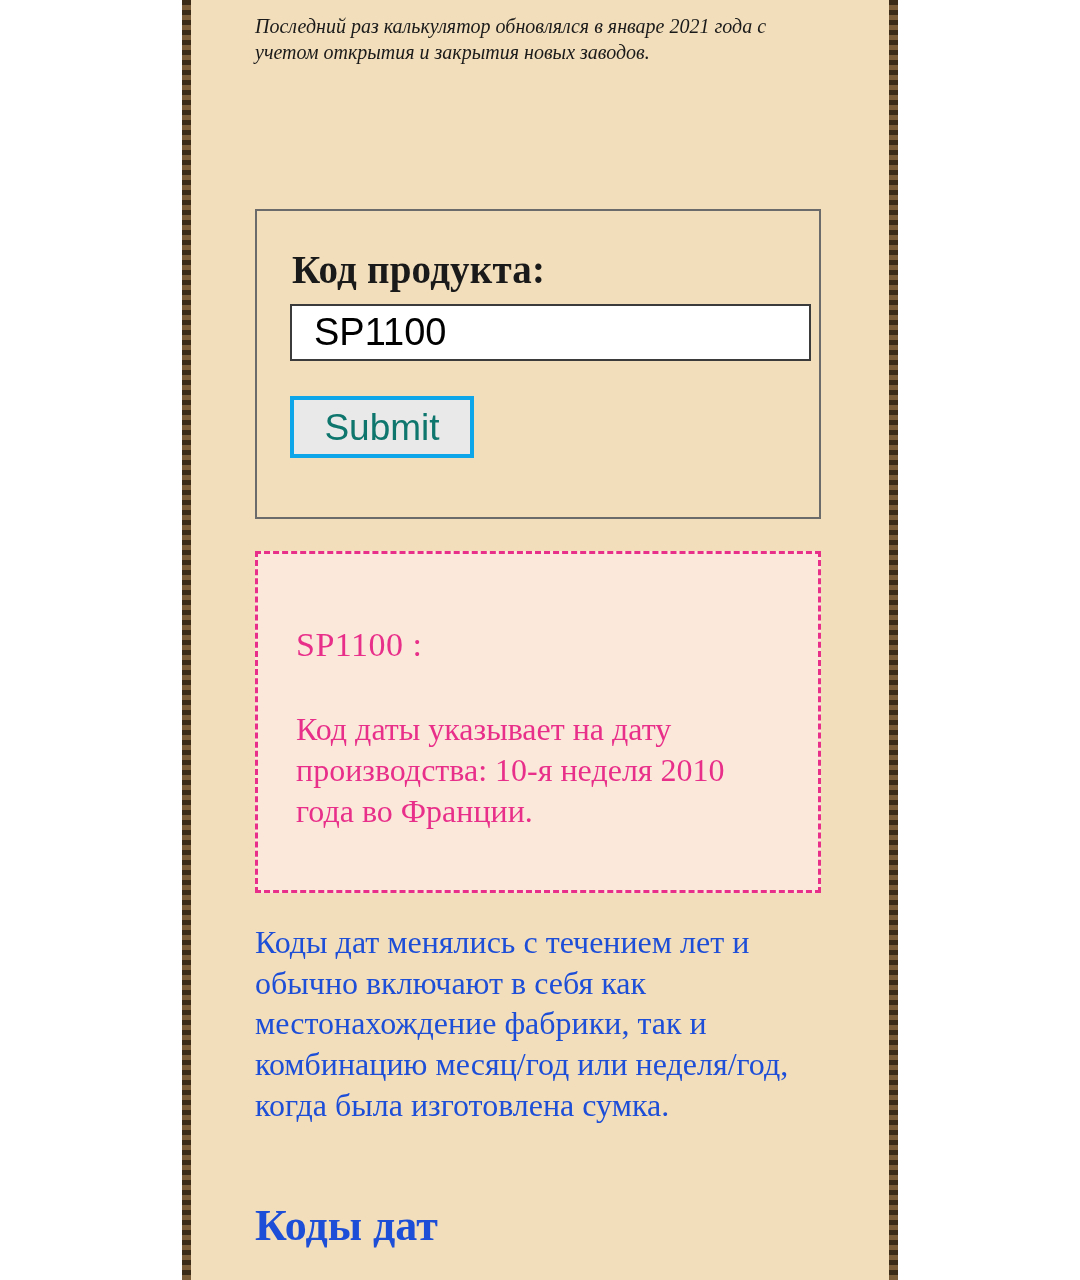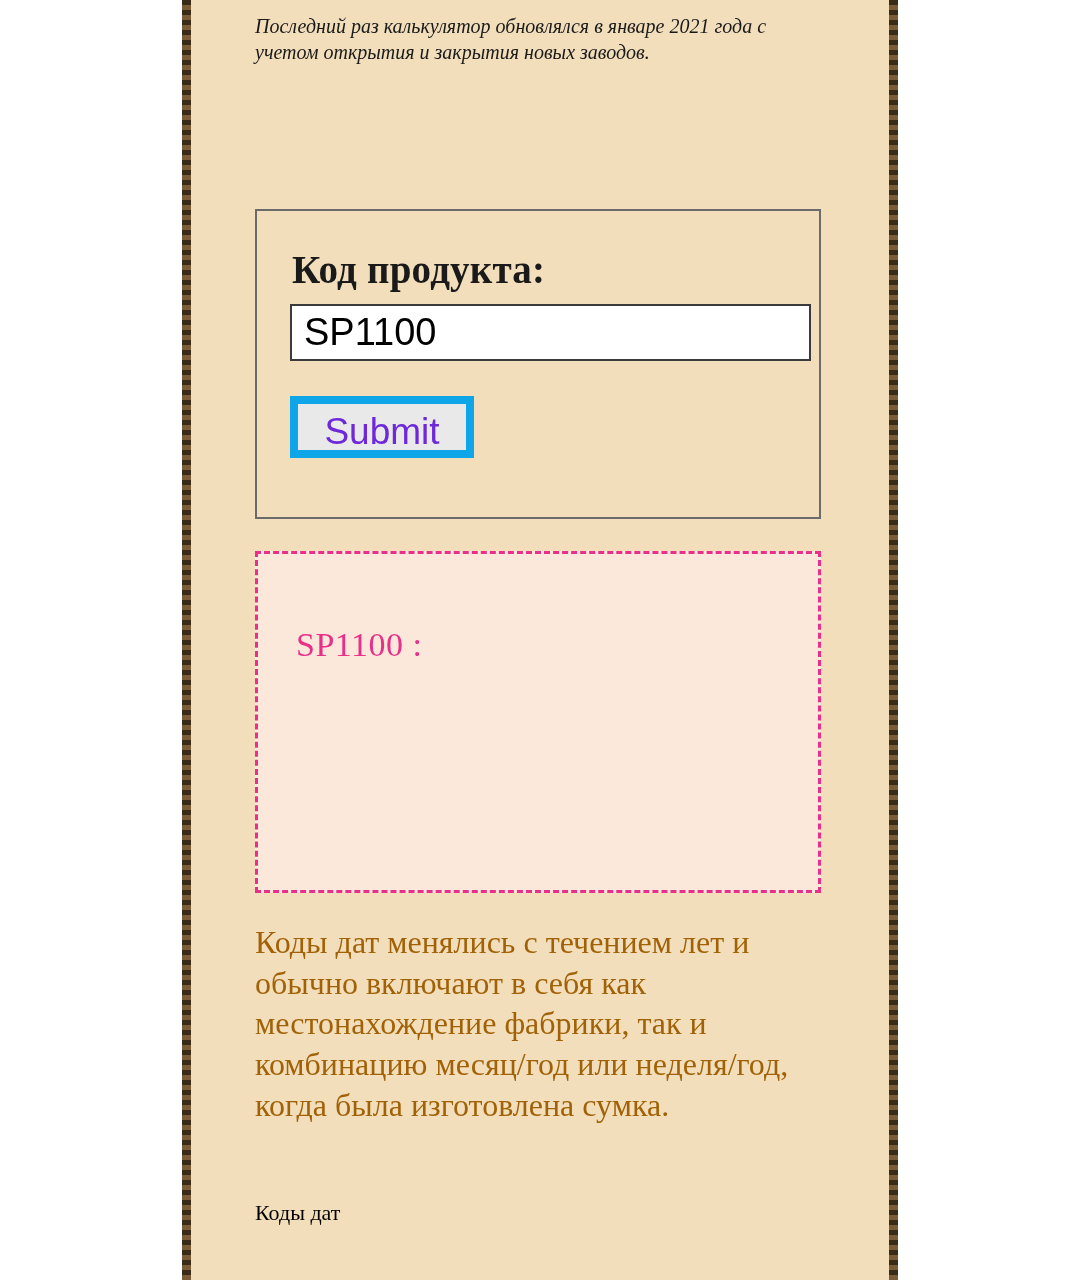--- a/index.html
+++ b/index.html
@@ -88,36 +88,36 @@
     left: 33px;
     top: 93px;
     width: 521px;
     height: 57px;
     box-sizing: border-box;
     background: #ffffff;
     border: 2px solid #3b3b3b;
     font-family: "Liberation Sans", sans-serif;
     font-size: 38px;
     color: #000000;
-    padding: 0 12px;
+    padding: 0 22px;
     line-height: 53px;
     outline: none;
   }
   .submit-btn {
     position: absolute;
     left: 33px;
     top: 185px;
     width: 184px;
     height: 62px;
     box-sizing: border-box;
     background: #e9e9e9;
-    border: 8px solid #0ea5e9;
+    border: 4px solid #0ea5e9;
     font-family: "Liberation Sans", sans-serif;
     font-size: 37px;
-    color: #6d28d9;
+    color: #0f766e;
     text-align: center;
     line-height: 56px;
     cursor: pointer;
   }
 
   .result-box {
     position: absolute;
     left: 64px;
     top: 551px;
     width: 566px;
@@ -145,30 +145,30 @@
     color: #e8308a;
   }
 
   .body-text {
     position: absolute;
     left: 64px;
     top: 922px;
     width: 580px;
     font-size: 32px;
     line-height: 1.27;
-    color: #a16207;
+    color: #1d4ed8;
   }
 
   .section-heading {
     position: absolute;
     left: 64px;
     top: 1200px;
-    font-size: 22px;
-    font-weight: normal;
-    color: #000000;
+    font-size: 44px;
+    font-weight: bold;
+    color: #1d4ed8;
   }
 </style>
 </head>
 <body>
 
 <div class="page">
 
   <div class="frame-left"></div>
   <div class="frame-right"></div>
 
@@ -177,20 +177,21 @@
     <div class="intro">Последний раз калькулятор обновлялся в январе 2021 года с учетом открытия и закрытия новых заводов.</div>
 
     <div class="form-box">
       <div class="form-label">Код продукта:</div>
       <input class="code-input" type="text" value="SP1100" style="">
       <div class="submit-btn">Submit</div>
     </div>
 
     <div class="result-box">
       <div class="result-code">SP1100 :</div>
+      <div class="result-text">Код даты указывает на дату производства: 10-я неделя 2010 года во Франции.</div>
     </div>
 
     <div class="body-text">Коды дат менялись с течением лет и обычно включают в себя как местонахождение фабрики, так и комбинацию месяц/год или неделя/год, когда была изготовлена сумка.</div>
 
     <div class="section-heading">Коды дат</div>
 
   </div>
 </div>
 
 </body></html>

